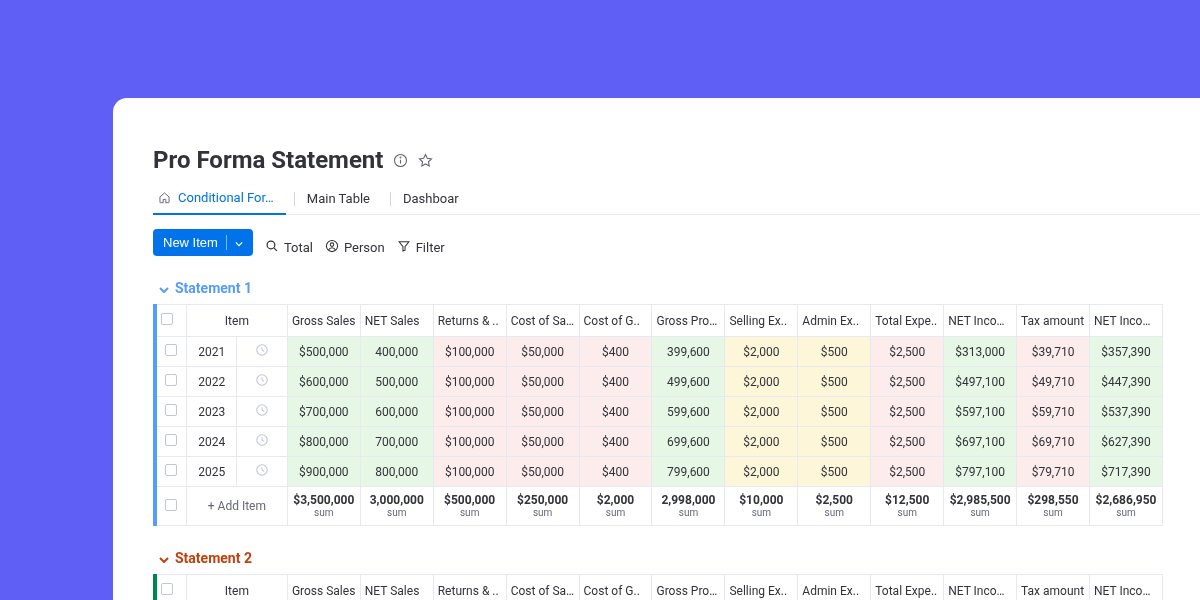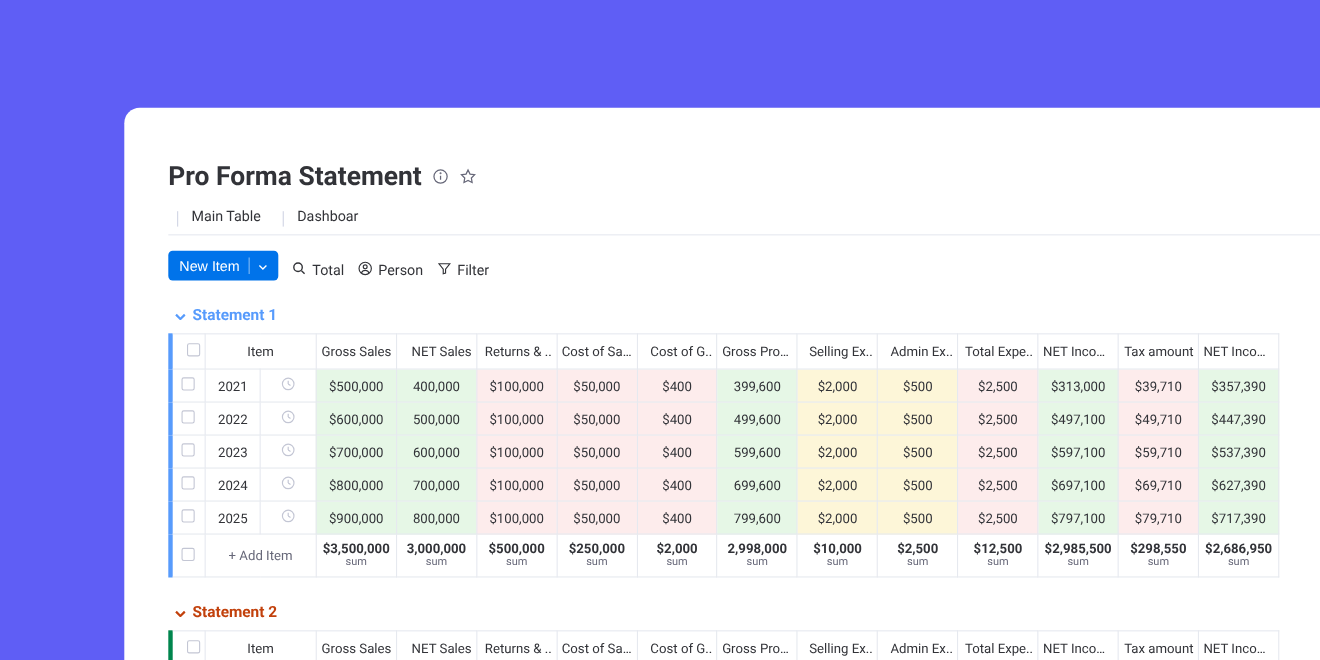--- a/index.html
+++ b/index.html
@@ -14,21 +14,21 @@
 .tab-sep { width: 1px; height: 14px; background: #d0d4e4; margin: 0 8px; }
 .toolbar { display: flex; align-items: flex-end; gap: 12px; margin-top: 14px; }
 .btn-primary { background: #0073ea; color: #fff; border: none; border-radius: 4px; padding: 6px 10px; display: flex; align-items: center; gap: 8px; font-size: 13px; cursor: pointer; }
 .btn-primary .caret { border-left: 1px solid rgba(255,255,255,0.5); padding-left: 8px; }
 .tool { display: flex; align-items: center; gap: 5px; font-size: 13px; color: #323338; cursor: pointer; }
 .group { margin-top: 24px; }
 .group-header { display: flex; align-items: center; gap: 6px; font-size: 14px; font-weight: 700; margin-bottom: 8px; padding-left: 6px; }
 .group-header.s1 { color: #579bfc; }
 .group-header.s2 { color: #c2410c; }
 table { border-collapse: collapse; font-size: 12px; color: #323338; table-layout: fixed; width: 1010px; }
-th { font-weight: 400; color: #323338; text-align: right; padding: 8px 4px; border: 1px solid #e6e9ef; white-space: nowrap; overflow: hidden; text-overflow: ellipsis; background: #fff; }
+th { font-weight: 400; color: #323338; text-align: left; padding: 8px 4px; border: 1px solid #e6e9ef; white-space: nowrap; overflow: hidden; text-overflow: ellipsis; background: #fff; }
 td { text-align: center; padding: 6px 4px; border: 1px solid #e6e9ef; white-space: nowrap; }
 .bar-cell.s1 { border-left: 4px solid #579bfc; }
 .bar-cell.s2 { border-left: 4px solid #00854d; }
 .cb { width: 28px; }
 .item-col { width: 90px; text-align: center; }
 .bubble-col { width: 30px; }
 .num-col { width: 65px; }
 .cell-green { background: #e6f7e6; }
 .cell-pink { background: #fdecec; }
 .cell-yellow { background: #fdf6d8; }
@@ -53,20 +53,28 @@
         </svg>
       </span>
     <span class="icon-sm">
         <svg viewBox="0 0 20 20" width="15" height="15" fill="none" stroke="currentColor" stroke-width="1.5">
           <path d="M10 2l2.4 5 5.6.8-4 3.9.9 5.5L10 14.6l-4.9 2.6.9-5.5-4-3.9 5.6-.8z"></path>
         </svg>
       </span>
   </div>
 
   <div class="tabs">
+    <div class="tab active">
+      <span class="icon-sm">
+          <svg viewBox="0 0 20 20" width="13" height="13" fill="none" stroke="currentColor" stroke-width="1.5">
+            <path d="M3 9l7-6 7 6v8a1 1 0 0 1-1 1h-4v-5H8v5H4a1 1 0 0 1-1-1z"></path>
+          </svg>
+        </span>
+      <span>Conditional For…</span>
+    </div>
     <span class="tab-sep"></span>
     <div class="tab">
         <span>Main Table</span>
       </div>
     <span class="tab-sep"></span>
     <div class="tab">
         <span>Dashboar</span>
       </div>
   </div>
 

